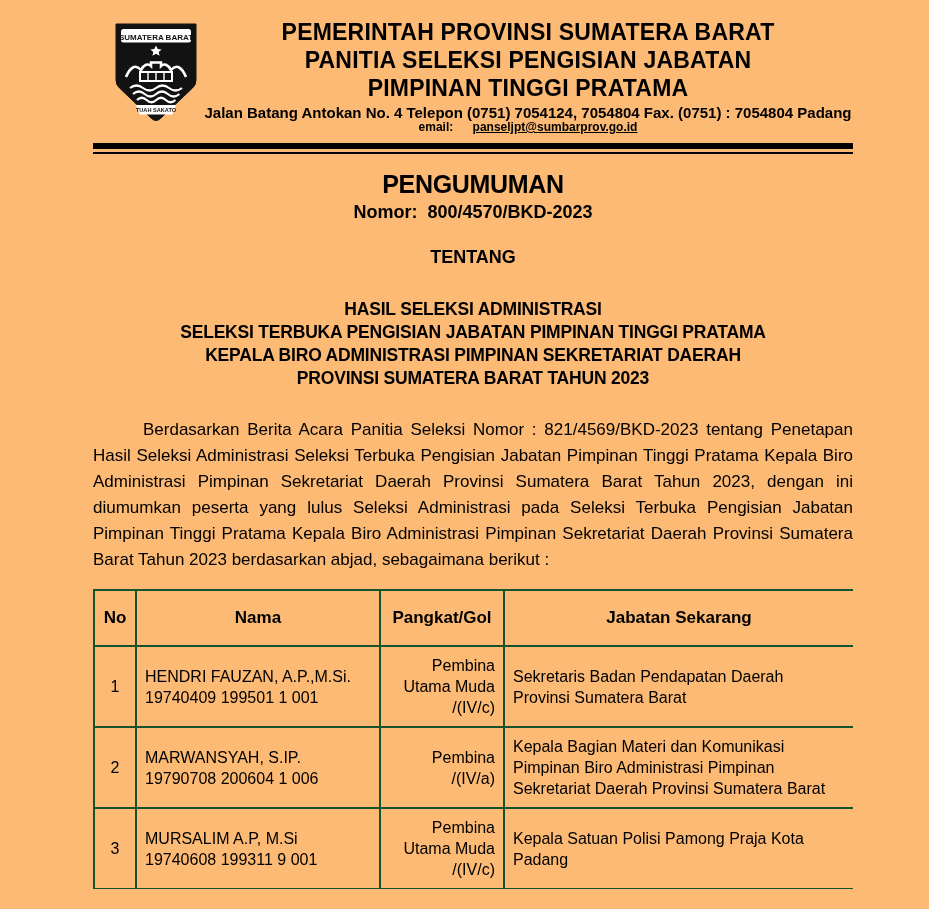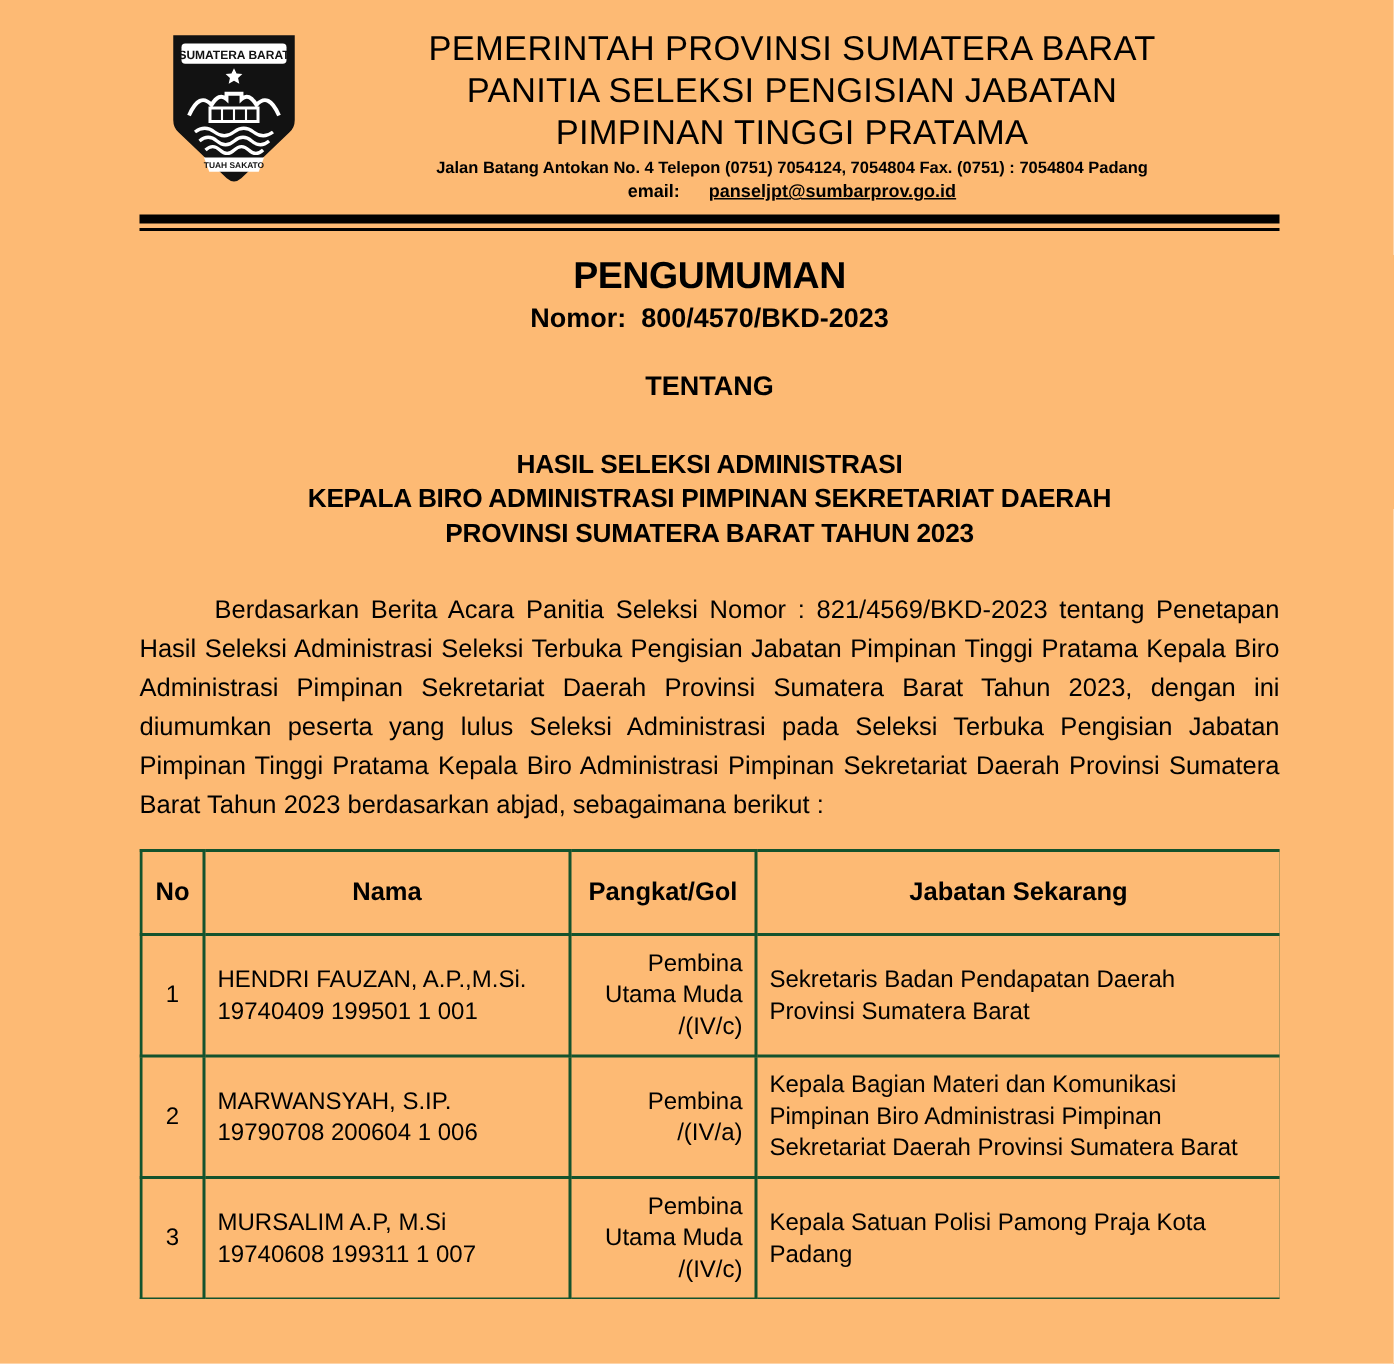--- a/index.html
+++ b/index.html
@@ -14,22 +14,22 @@
     box-sizing: border-box;
     width: 929px; height: 909px;
     padding: 14px 76px 0 93px;
     background: #fdba74;
   }
 
   
   .letterhead { display: flex; align-items: flex-start; }
   .logo-box { flex: 0 0 auto; margin: 6px 0 0 16px; width: 94px; height: 104px; }
   .lh-text { flex: 1 1 auto; text-align: center; padding-top: 4px; }
-  .lh-org { font-size: 23px; font-weight: normal; line-height: 28px; letter-spacing: 0.2px; }
-  .lh-addr { font-size: 11px; font-weight: bold; line-height: 15px; margin-top: 3px; }
+  .lh-org { font-size: 23px; font-weight: bold; line-height: 28px; letter-spacing: 0.2px; }
+  .lh-addr { font-size: 15px; font-weight: bold; line-height: 15px; margin-top: 3px; }
   .lh-email { font-size: 12px; font-weight: bold; line-height: 15px; }
   .lh-email .u { text-decoration: underline; margin-left: 16px; }
 
   
   .rule-thick { height: 6px; background: #000; margin-top: 8px; }
   .rule-thin  { height: 2px; background: #000; margin-top: 3px; }
 
   
   .center { text-align: center; }
   .doc-title  { margin-top: 16px; font-size: 25px; font-weight: bold; letter-spacing: -0.3px; }
@@ -111,20 +111,21 @@
 
   <div class="rule-thick"></div>
   <div class="rule-thin"></div>
 
   <div class="doc-title center">PENGUMUMAN</div>
   <div class="doc-number center">Nomor:&nbsp; 800/4570/BKD-2023</div>
   <div class="about center">TENTANG</div>
 
   <div class="subject center">
     <div class="subject-line">HASIL SELEKSI ADMINISTRASI</div>
+    <div class="subject-line">SELEKSI TERBUKA PENGISIAN JABATAN PIMPINAN TINGGI PRATAMA</div>
     <div class="subject-line">KEPALA BIRO ADMINISTRASI PIMPINAN SEKRETARIAT DAERAH</div>
     <div class="subject-line">PROVINSI SUMATERA BARAT TAHUN 2023</div>
   </div>
 
   <p class="body-par">Berdasarkan Berita Acara Panitia Seleksi Nomor : 821/4569/BKD-2023 tentang Penetapan Hasil Seleksi Administrasi Seleksi Terbuka Pengisian Jabatan Pimpinan Tinggi Pratama Kepala Biro Administrasi Pimpinan Sekretariat Daerah Provinsi Sumatera Barat Tahun 2023, dengan ini diumumkan peserta yang lulus Seleksi Administrasi pada Seleksi Terbuka Pengisian Jabatan Pimpinan Tinggi Pratama Kepala Biro Administrasi Pimpinan Sekretariat Daerah Provinsi Sumatera Barat Tahun 2023 berdasarkan abjad, sebagaimana berikut :</p>
 
   <div class="table-clip">
     <table class="result">
       <colgroup>
         <col style="width:42px">
@@ -157,21 +158,21 @@
 19790708 200604 1 006</td>
           <td class="c-pangkat">Pembina
 /(IV/a)</td>
           <td class="c-jabatan">Kepala Bagian Materi dan Komunikasi
 Pimpinan Biro Administrasi Pimpinan
 Sekretariat Daerah Provinsi Sumatera Barat</td>
         </tr>
         <tr>
           <td class="c-no">3</td>
           <td class="c-nama">MURSALIM A.P, M.Si
-19740608 199311 1 007</td>
+19740608 199311 9 001</td>
           <td class="c-pangkat">Pembina
 Utama Muda
 /(IV/c)</td>
           <td class="c-jabatan">Kepala Satuan Polisi Pamong Praja Kota
 Padang</td>
         </tr>
 
       </tbody>
     </table>
   </div>

